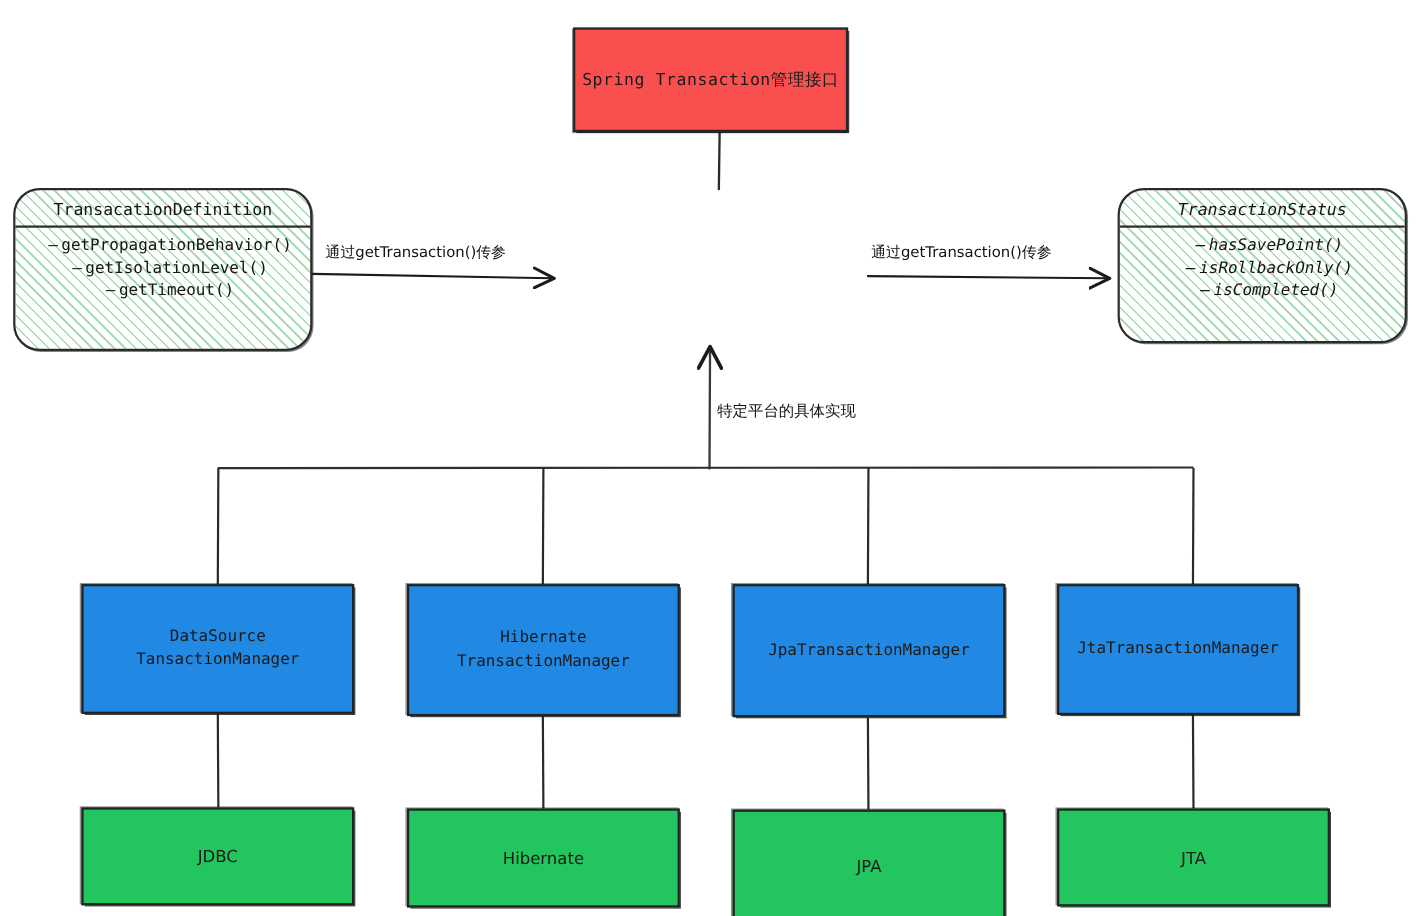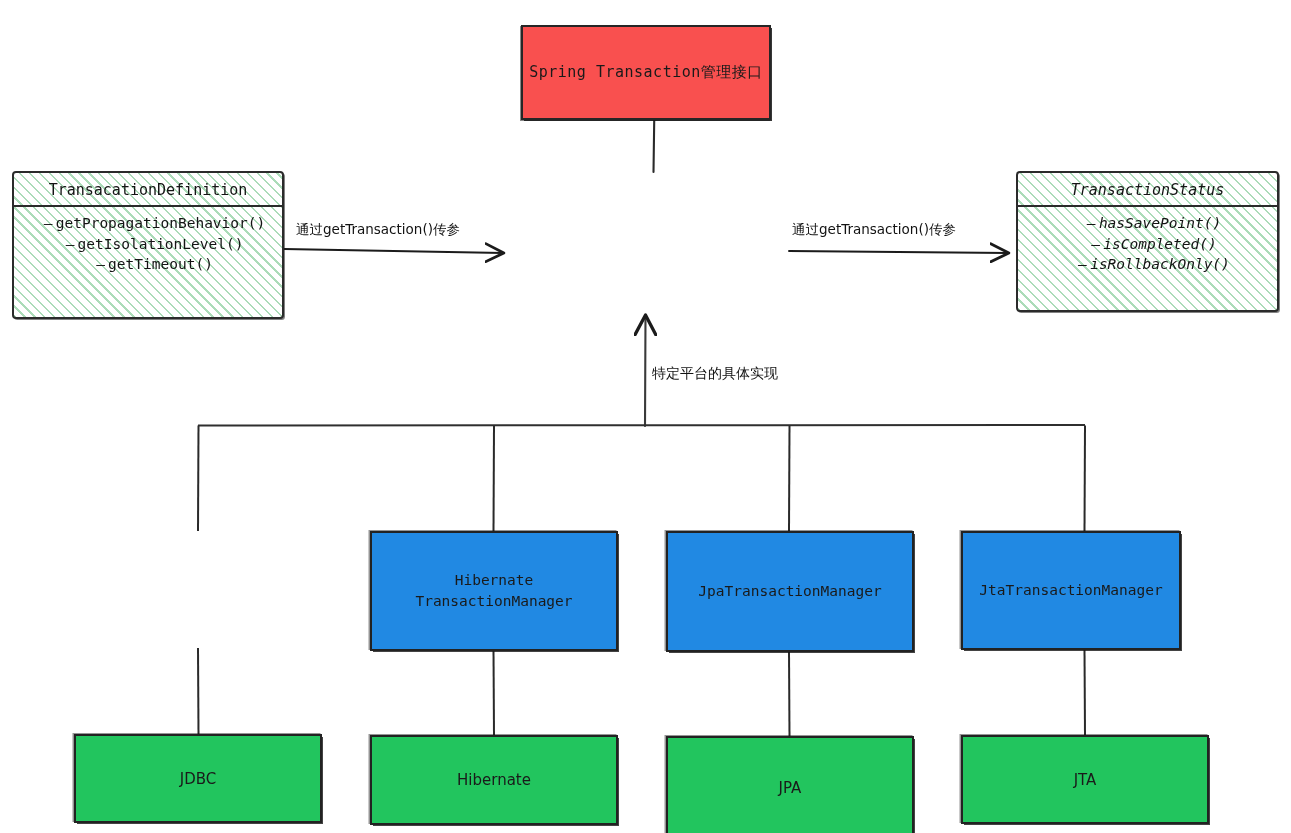--- a/index.html
+++ b/index.html
@@ -51,21 +51,21 @@
   
   .node-green {
     background-color: #ffffff;
     background-image: repeating-linear-gradient(
         45deg,
         rgba(103,191,127,0.55) 0px,
         rgba(103,191,127,0.55) 1.6px,
         rgba(255,255,255,0) 1.6px,
         rgba(255,255,255,0) 7px);
     border: 2px solid #2b2b2b;
-    border-radius: 4px;
+    border-radius: 24px;
     display: block;
     box-shadow: 1.5px 1.5px 0 -0.5px rgba(30,30,30,.55);
   }
   .green-title {
     font-family: "DejaVu Sans Mono", monospace;
     font-size: 15px;
     text-align: center;
     padding: 8px 6px 6px 6px;
     color: #141414;
     white-space: nowrap;
@@ -173,31 +173,35 @@
       <li><span class="dash">–</span><span>getTimeout()</span></li>
     </ul>
   </div>
 
 
   <div class="node node-green" style="left:1016px; top:171px; width:263px; height:141px;font-style:italic;">
     <div class="green-title">TransactionStatus</div>
     <div class="green-rule"></div>
     <ul class="green-list">
       <li><span class="dash">–</span><span>hasSavePoint()</span></li>
+      <li><span class="dash">–</span><span>isRollbackOnly()</span></li>
       <li><span class="dash">–</span><span>isCompleted()</span></li>
-      <li><span class="dash">–</span><span>isRollbackOnly()</span></li>
     </ul>
   </div>
 
   <div class="edge-label mono-mix" style="left:296px; top:221px;">通过getTransaction()传参</div>
 
   <div class="edge-label mono-mix" style="left:792px; top:221px;">通过getTransaction()传参</div>
 
   <div class="edge-label" style="left:652px; top:365px; font-size:14px;">特定平台的具体实现</div>
 
+  <div class="node node-blue" style="left:74px; top:531px; width:248px; height:118px; flex-direction:column;">
+    <span>DataSource</span>
+    <span>TansactionManager</span>
+  </div>
 
   <div class="node node-blue" style="left:370px; top:531px; width:248px; height:120px; flex-direction:column;">
     <span>Hibernate</span>
     <span>TransactionManager</span>
   </div>
 
   <div class="node node-blue" style="left:666px; top:531px; width:248px; height:121px; flex-direction:column;">
     <span>JpaTransactionManager</span>
   </div>
 

